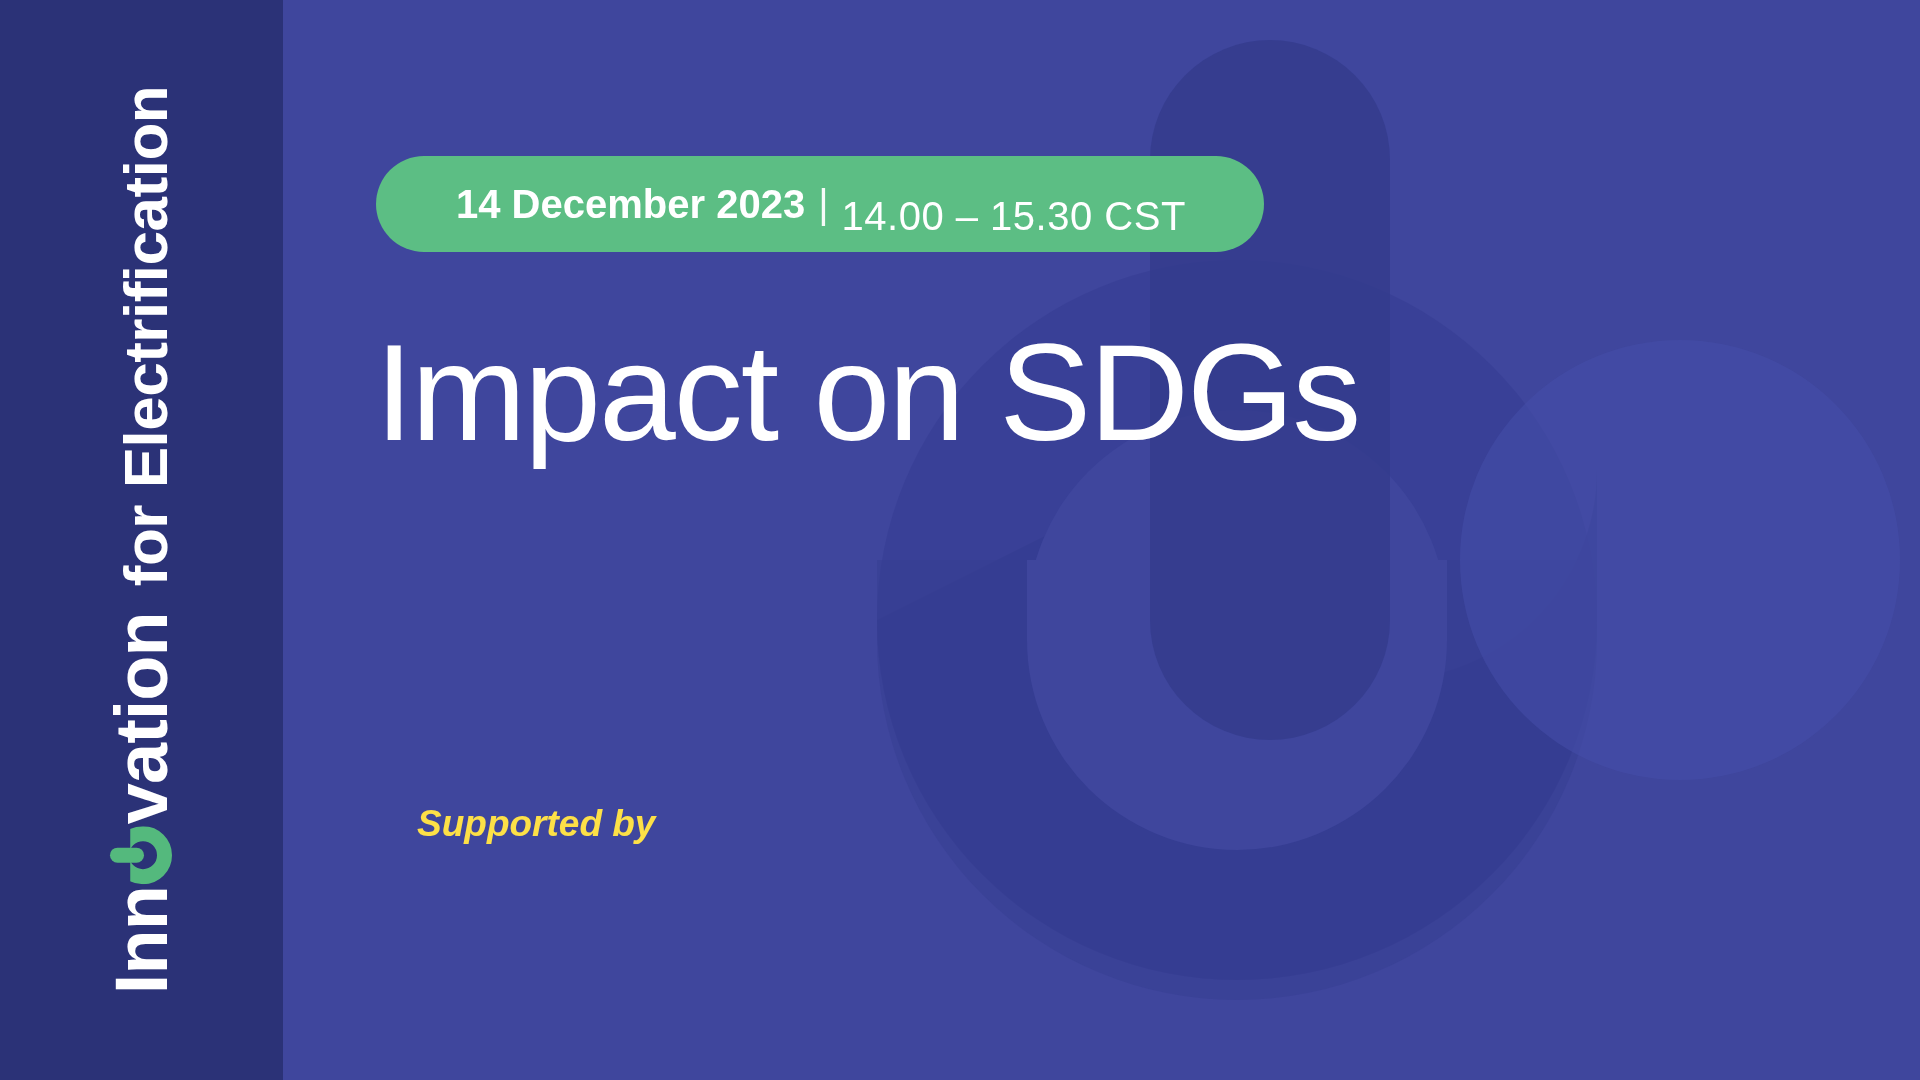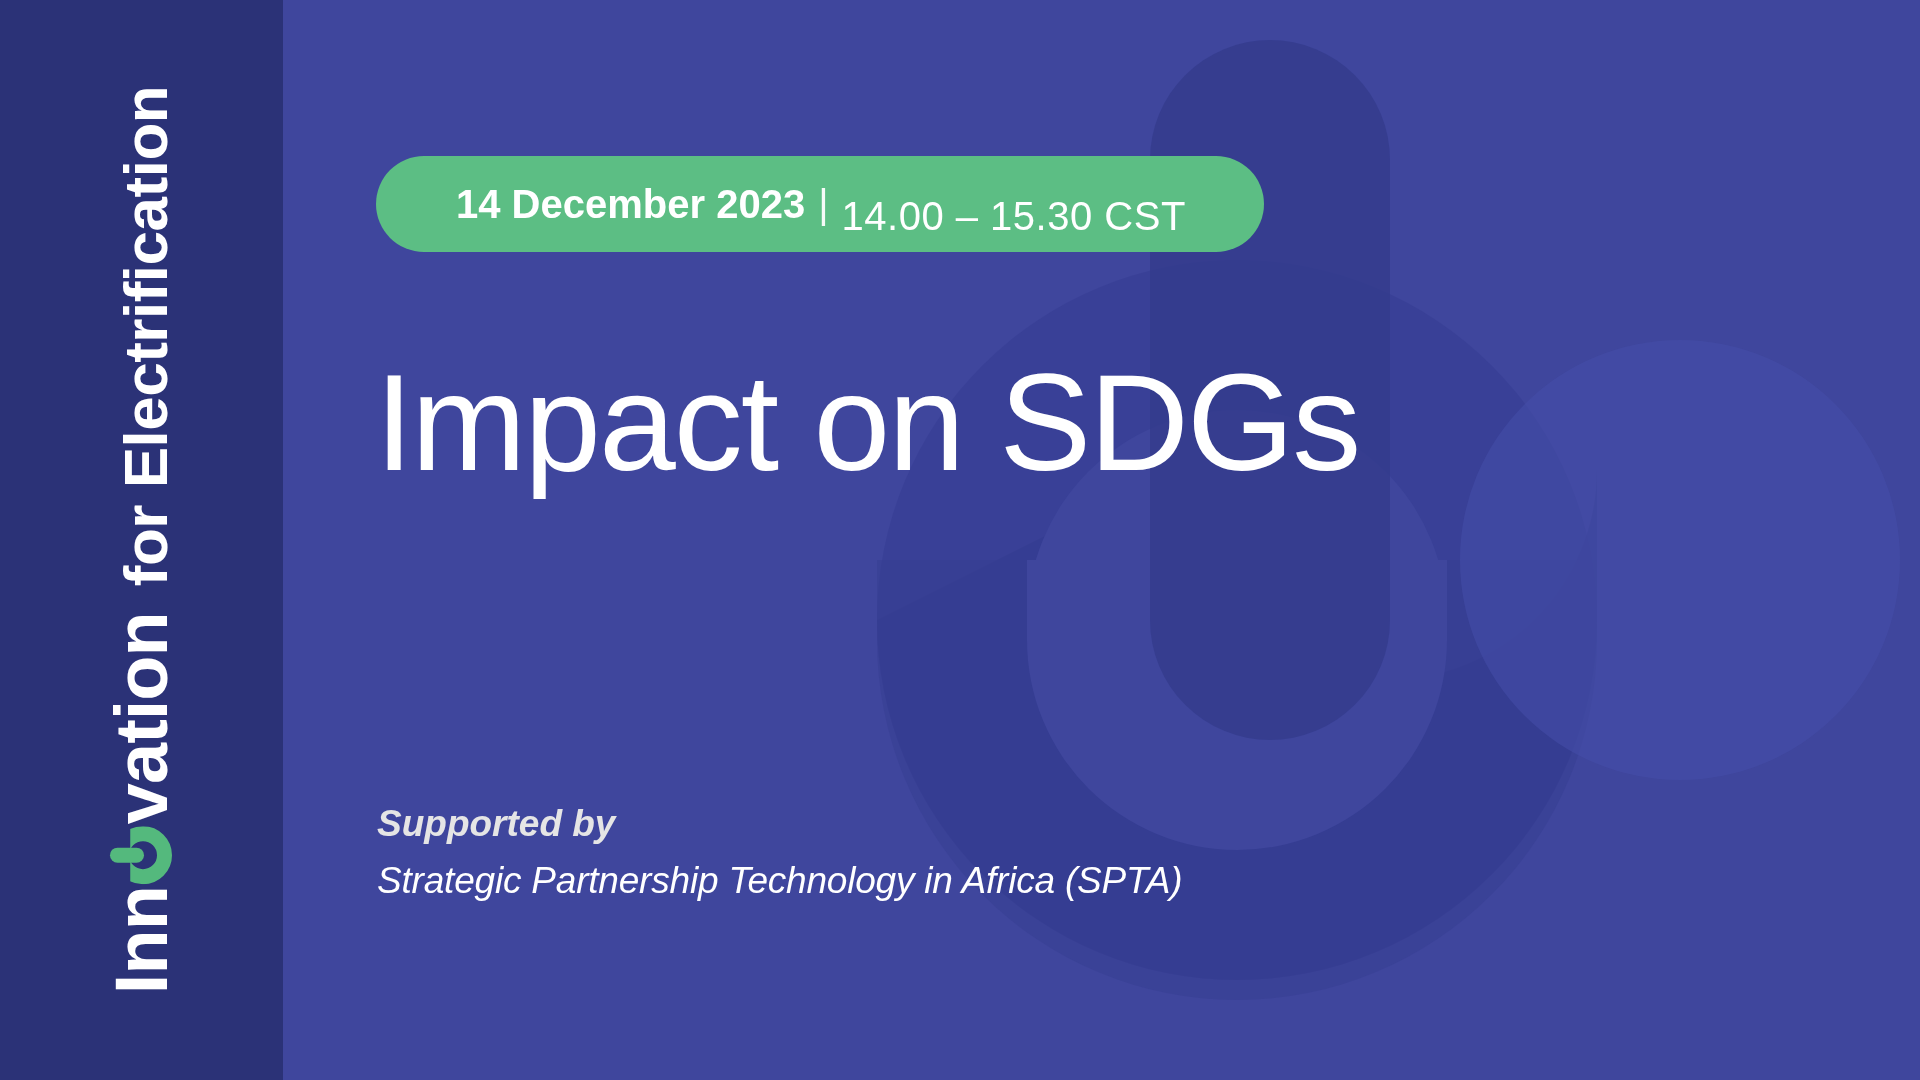--- a/index.html
+++ b/index.html
@@ -102,34 +102,34 @@
 
   .headline {
     position:absolute;
     left:92px; top:320px;
     font-size:138px;
     font-weight:400;
     color:#FFFFFF;
     letter-spacing:-2px;
     line-height:1.05;
     white-space:nowrap;
-    margin-top:30px;
   }
 
   .support {
     position:absolute;
     left:94px; top:795px;
     white-space:nowrap;
   }
   .support .lead {
     font-size:37px;
     font-weight:700;
     font-style:italic;
-    color:#e5e5e5;
+    color:#fde047;
     line-height:1.55;
+    margin-left:40px;
   }
   .support .org {
     font-size:37px;
     font-weight:400;
     font-style:italic;
     color:#FFFFFF;
     line-height:1.55;
     letter-spacing:-0.2px;
   }
 </style>
@@ -179,17 +179,16 @@
     <div class="pill">
       <span class="date">14 December 2023</span>
       <span class="sep">|</span>
       <span class="time">14.00 – 15.30 CST</span>
     </div>
 
     <h1 class="headline">Impact on SDGs</h1>
 
     <div class="support">
       <div class="lead">Supported by</div>
-      <div class="org">Strategic Partnership Technology in Africa (SPTA)</div>
     </div>
 
   </div>
 </div>
 
 </body></html>

